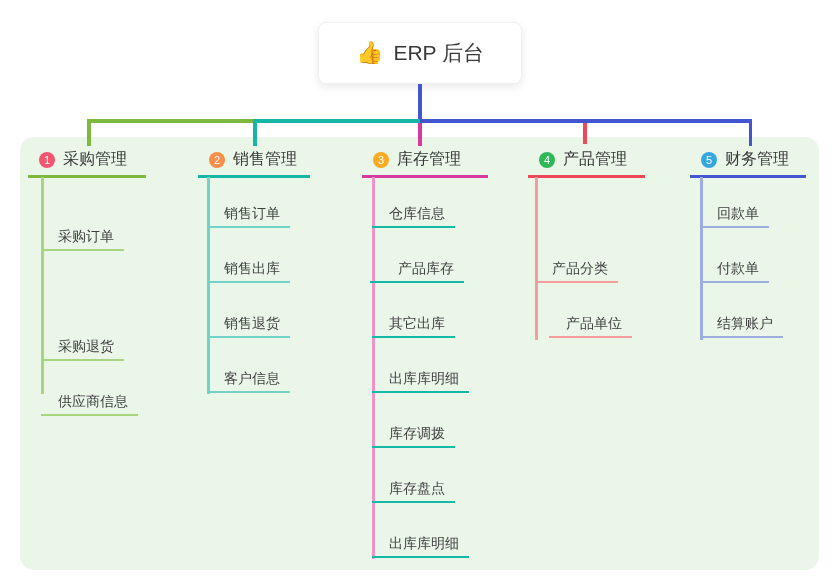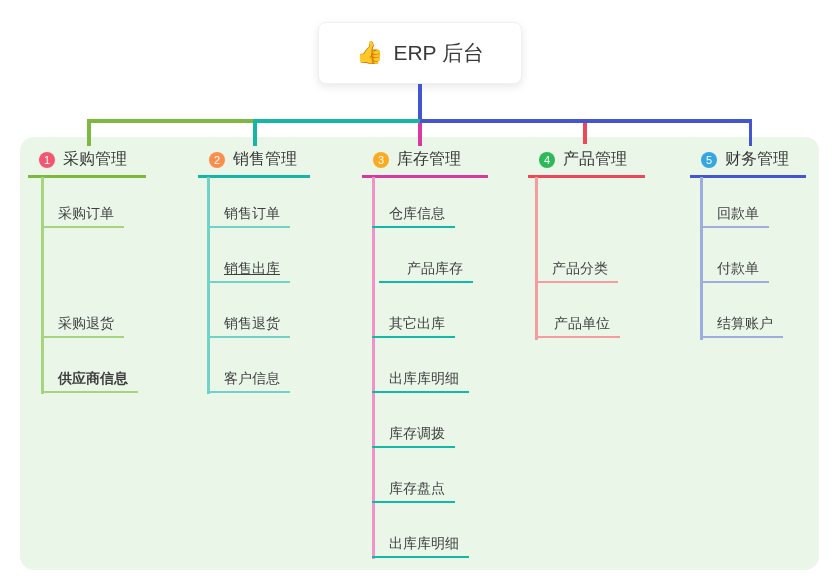--- a/index.html
+++ b/index.html
@@ -78,21 +78,21 @@
 
   
   .child {
     position: absolute;
     height: 26px;
     display: flex; align-items: center;
     padding-left: 17px; padding-right: 10px;
     font-size: 14px; color: #3f3f3f;
     white-space: nowrap;
   }
-  .c1 { border-bottom: 2px solid #a8d47f; }
+  .c1 { border-bottom: 2px solid #a8d47f; margin-top: 23px; }
   .c2 { border-bottom: 2px solid #72d2c8; }
   .c3 { border-bottom: 2px solid #14b8a6; }
   .c4 { border-bottom: 2px solid #f59c9f; }
   .c5 { border-bottom: 2px solid #9cadde; }
 </style>
 </head>
 <body>
 
 <div class="canvas">
 
@@ -117,51 +117,51 @@
     <span class="badge bg1">1</span>
     <span>采购管理</span>
   </div>
   <div class="cvert cv1" style="left:41px;top:177px;height:217px;"></div>
   <div class="child c1" style="left:41px;top:202px;">
       <span>采购订单</span>
     </div>
   <div class="child c1" style="left:41px;top:312px;">
       <span>采购退货</span>
     </div>
-  <div class="child c1" style="left:41px;top:367px;font-weight:bold;">
+  <div class="child c1" style="left:41px;top:367px;">
       <span>供应商信息</span>
     </div>
 
   <div class="hdr b2" style="left:198px;width:112px;">
     <span class="badge bg2">2</span>
     <span>销售管理</span>
   </div>
   <div class="cvert cv2" style="left:207px;top:177px;height:217px;"></div>
   <div class="child c2" style="left:207px;top:202px;">
       <span>销售订单</span>
     </div>
-  <div class="child c2" style="left:207px;top:257px;text-decoration:underline;">
+  <div class="child c2" style="left:207px;top:257px;">
       <span>销售出库</span>
     </div>
   <div class="child c2" style="left:207px;top:312px;">
       <span>销售退货</span>
     </div>
   <div class="child c2" style="left:207px;top:367px;">
       <span>客户信息</span>
     </div>
 
   <div class="hdr b3" style="left:362px;width:126px;">
     <span class="badge bg3">3</span>
     <span>库存管理</span>
   </div>
   <div class="cvert cv3" style="left:372px;top:177px;height:382px;"></div>
   <div class="child c3" style="left:372px;top:202px;">
       <span>仓库信息</span>
     </div>
-  <div class="child c3" style="left:379px;top:257px;padding-left:28px;">
+  <div class="child c3" style="left:370px;top:257px;padding-left:28px;">
       <span>产品库存</span>
     </div>
   <div class="child c3" style="left:372px;top:312px;">
       <span>其它出库</span>
     </div>
   <div class="child c3" style="left:372px;top:367px;">
       <span>出库库明细</span>
     </div>
   <div class="child c3" style="left:372px;top:422px;">
       <span>库存调拨</span>
@@ -174,21 +174,21 @@
     </div>
 
   <div class="hdr b4" style="left:528px;width:117px;">
     <span class="badge bg4">4</span>
     <span>产品管理</span>
   </div>
   <div class="cvert cv4" style="left:535px;top:177px;height:163px;"></div>
   <div class="child c4" style="left:535px;top:257px;">
       <span>产品分类</span>
     </div>
-  <div class="child c4" style="left:537px;top:312px;">
+  <div class="child c4" style="left:549px;top:312px;">
       <span>产品单位</span>
     </div>
 
   <div class="hdr b5" style="left:690px;width:116px;">
     <span class="badge bg5">5</span>
     <span>财务管理</span>
   </div>
   <div class="cvert cv5" style="left:700px;top:177px;height:163px;"></div>
   <div class="child c5" style="left:700px;top:202px;">
       <span>回款单</span>

